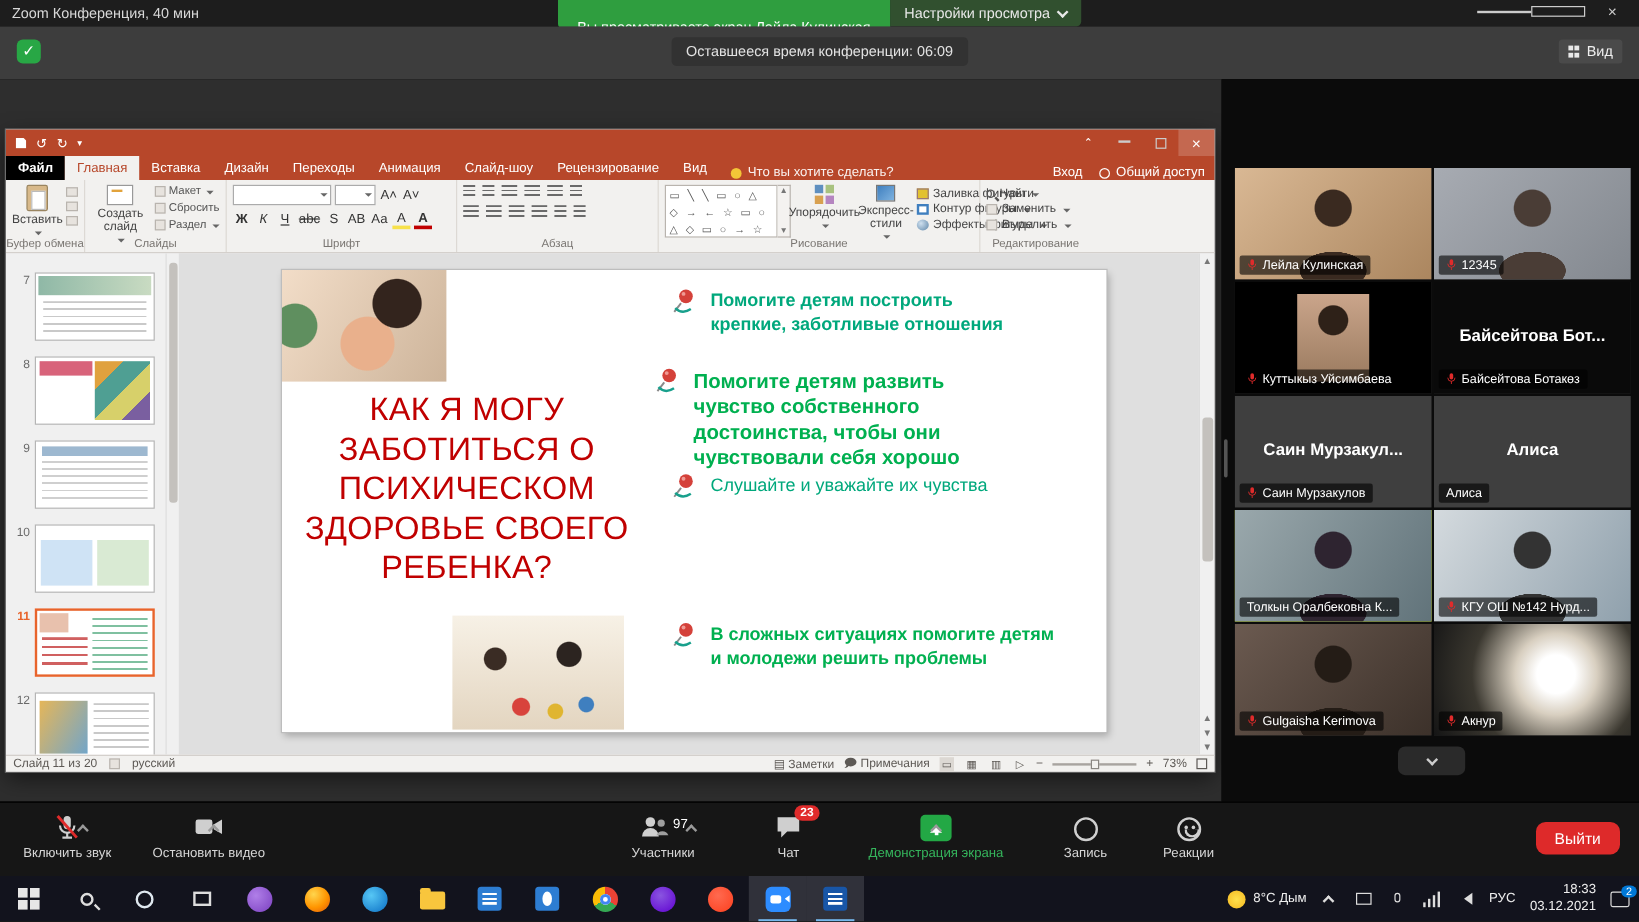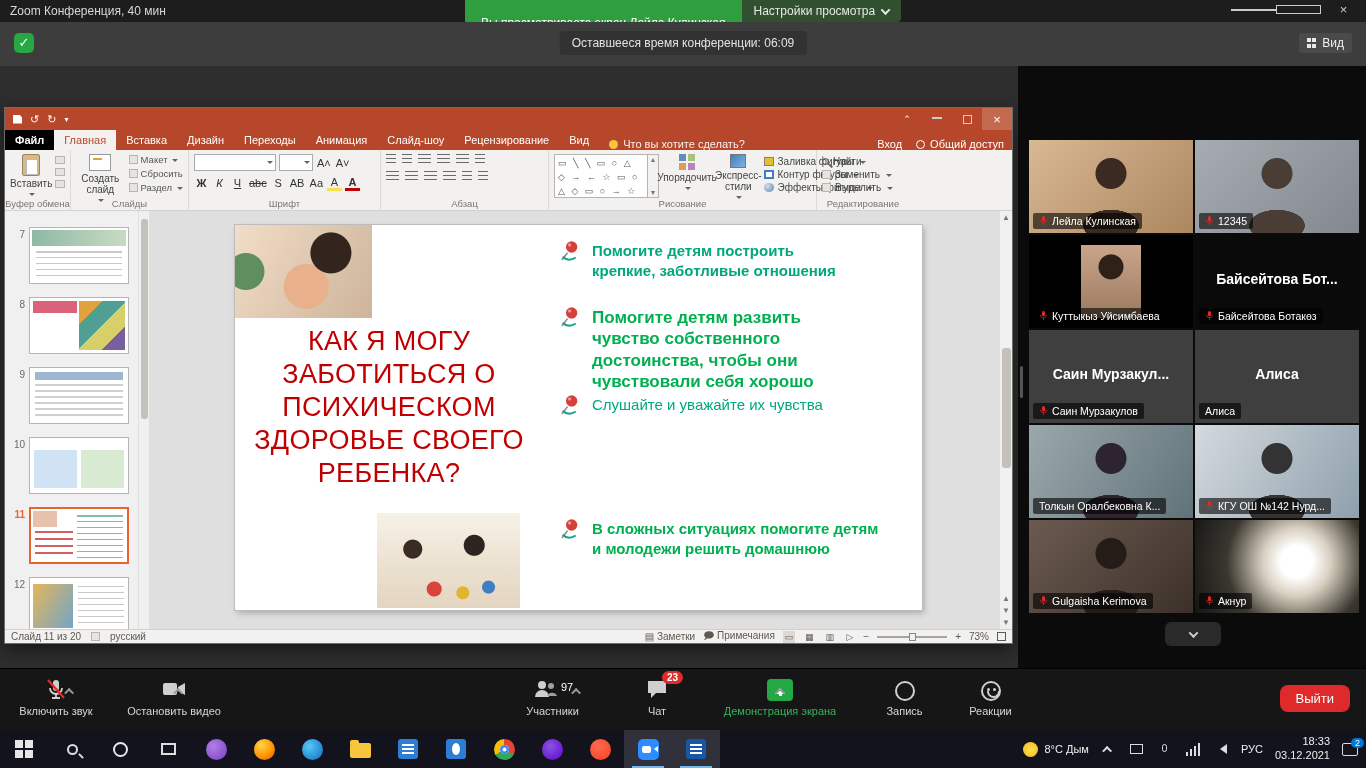--- a/index.html
+++ b/index.html
@@ -148,21 +148,21 @@
                radial-gradient(circle at 40% 80%,#d8433c 0 7px,rgba(0,0,0,0) 8px),
                radial-gradient(circle at 60% 84%,#e0b530 0 6px,rgba(0,0,0,0) 7px),
                radial-gradient(circle at 78% 78%,#3f7fbf 0 6px,rgba(0,0,0,0) 7px),
                linear-gradient(#f7f1e6,#e3d5c0);}
   .slide-title{position:absolute;left:6px;top:100px;width:296px;text-align:center;
     color:#c00000;font-size:27px;line-height:1.22;letter-spacing:.3px;}
   .bullet{position:absolute;display:flex;gap:9px;align-items:flex-start;}
   .pin{flex:none;margin-top:-3px;}
   .btext{line-height:1.32;}
   .bl1{left:322px;top:16px;} .bl1 .btext{width:262px;color:#00a87c;font-size:15px;font-weight:bold;}
-  .bl2{left:322px;top:82px;} .bl2 .btext{width:248px;color:#00b050;font-size:17px;font-weight:bold;line-height:1.25;}
+  .bl2{left:308px;top:82px;} .bl2 .btext{width:248px;color:#00b050;font-size:17px;font-weight:bold;line-height:1.25;}
   .bl3{left:322px;top:170px;} .bl3 .btext{width:290px;color:#00a87c;font-size:15px;}
   .bl4{left:322px;top:230px;} .bl4 .btext{width:272px;color:#00a87c;font-size:15px;}
   .bl5{left:322px;top:294px;} .bl5 .btext{width:296px;color:#00b050;font-size:15px;font-weight:bold;}
 
   
   .ppt-status{position:absolute;left:0;bottom:0;right:0;height:14px;background:#f2f1ef;border-top:1px solid #d4d0cc;
     display:flex;align-items:center;font-size:10px;color:#5d5955;padding:0 6px;gap:10px;}
   .ps-right{margin-left:auto;display:flex;align-items:center;gap:8px;}
   .vico{display:inline-block;font-size:9px;color:#5d5955;padding:0 2px;line-height:12px;}
   .vico.on{background:#dcd8d3;}
@@ -575,21 +575,21 @@
                 </svg>
               <span class="btext">Слушайте и уважайте их чувства</span>
             </div>
             <div class="bullet bl5">
               <svg class="pin" width="26" height="26" viewBox="0 0 32 32">
                   <path d="M6 27 L13 18" stroke="#8a8a8a" stroke-width="2" fill="none"></path>
                   <circle cx="18" cy="11" r="7" fill="#d4413a"></circle>
                   <circle cx="15.5" cy="8.5" r="2" fill="#ef9a94"></circle>
                   <path d="M7 23 q7 7 16 1" stroke="#18a08c" stroke-width="2.5" fill="none"></path>
                 </svg>
-              <span class="btext">В сложных ситуациях помогите детям и молодежи решить домашнюю</span>
+              <span class="btext">В сложных ситуациях помогите детям и молодежи решить проблемы</span>
             </div>
 
             <div class="photo-family"></div>
           </div>
         </div>
         <div class="vscroll">
           <span>▲</span>
             <span class="vth"></span>
           <span class="navs">
               <span>▲</span>

